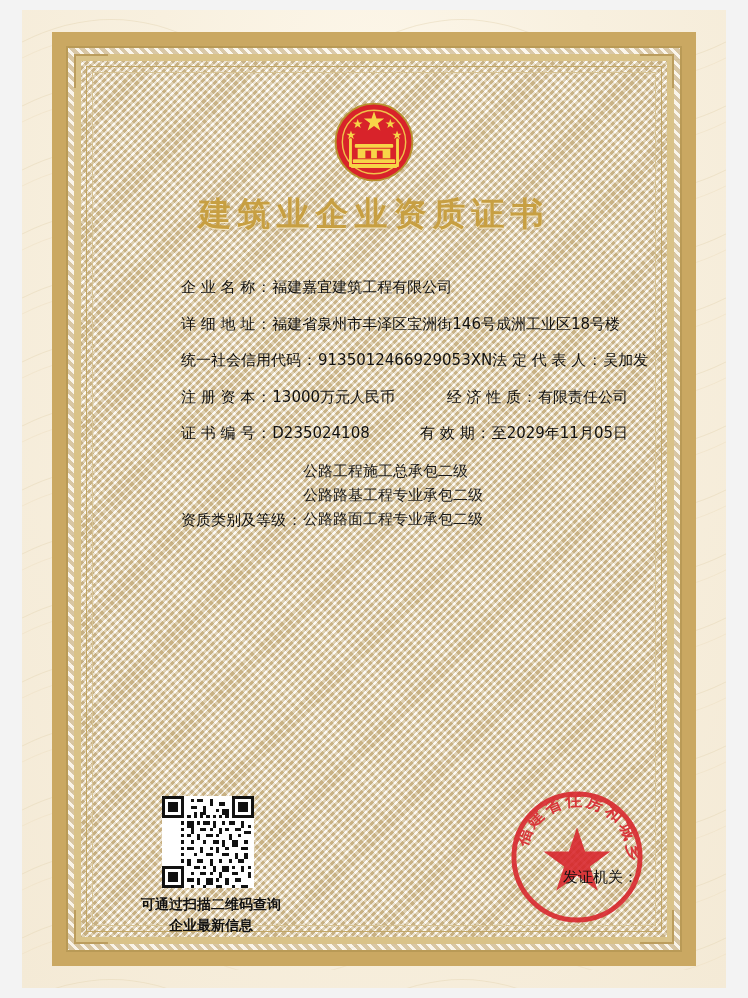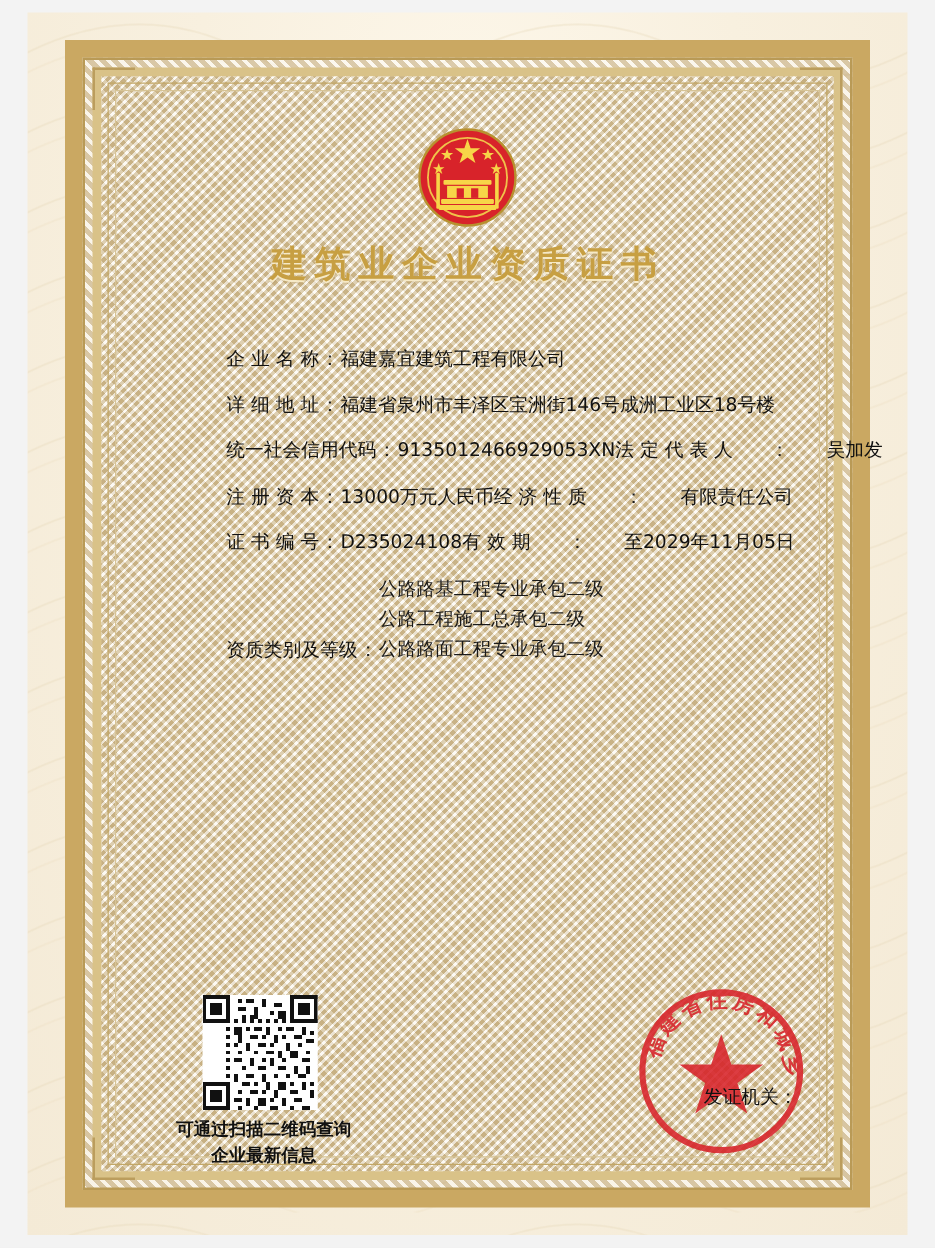--- a/index.html
+++ b/index.html
@@ -108,21 +108,21 @@
   }
 
   
   .title {
     position: absolute;
     left: 0;
     right: 0;
     top: 182px;
     text-align: center;
     font-family: "DejaVu Sans", "Liberation Sans", sans-serif;
-    font-size: 29px;
+    font-size: 33px;
     font-weight: bold;
     letter-spacing: 6px;
     color: #c79f42;
     text-shadow: 0 1px 0 #f6e9c6, 0 2px 3px rgba(150,110,30,0.35);
   }
 
   
   .fields {
     position: absolute;
     left: 136px;
@@ -146,21 +146,21 @@
   .fvalue {
     white-space: nowrap;
     color: #111;
   }
   .colon { padding: 0 1px; }
 
   .field-row.split {
     justify-content: flex-start;
   }
   .seg { display: flex; align-items: flex-start; }
-  .seg.right { margin-left: auto; gap: 29px; }
+  .seg.right { margin-left: auto; }
 
   .quals {
     display: flex;
     align-items: flex-end;
     margin-top: 2px;
   }
   .quals .flabel { padding-top: 0; }
   .qual-list { display: flex; flex-direction: column; }
   .qual-list div { line-height: 1.62; white-space: nowrap; }
 
@@ -325,22 +325,22 @@
           <span class="flabel">有    效    期</span>
           <span class="colon">：</span>
           <span class="fvalue">至2029年11月05日</span>
         </span>
       </div>
 
       <div class="field-row quals">
         <span class="flabel">资质类别及等级</span>
         <span class="colon">：</span>
         <span class="qual-list">
+          <div>公路工程施工总承包二级</div>
           <div>公路路基工程专业承包二级</div>
-          <div>公路工程施工总承包二级</div>
           <div>公路路面工程专业承包二级</div>
         </span>
       </div>
     </div>
 
     <svg class="qr" viewBox="0 0 29 29" shape-rendering="crispEdges">
       <rect width="29" height="29" fill="#ffffff"></rect>
       <g fill="#111111">
 
         <rect x="0" y="0" width="7" height="1"></rect>

